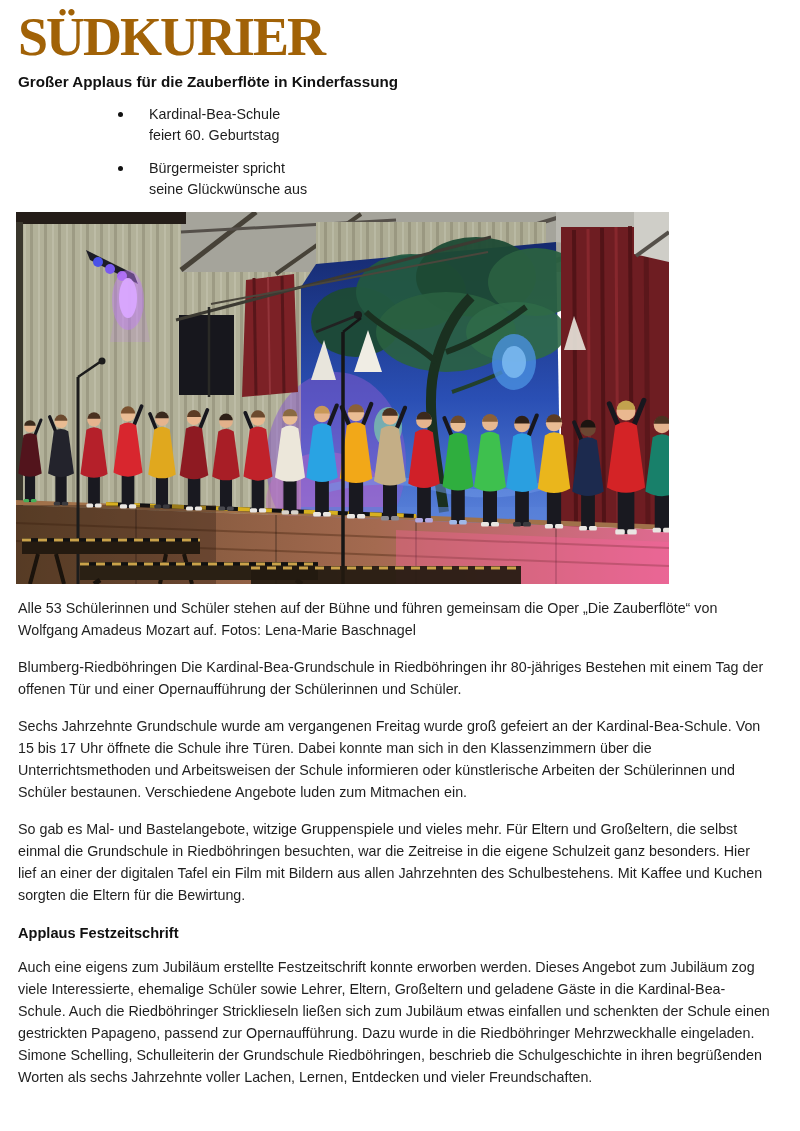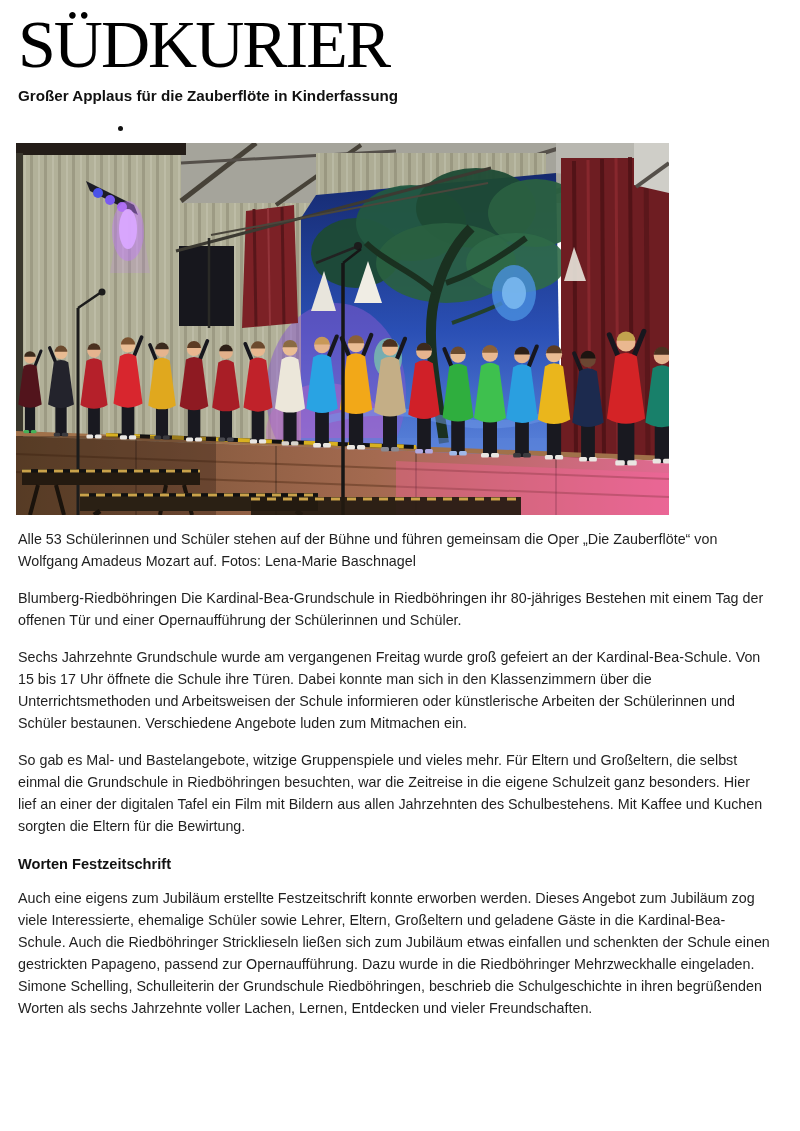--- a/index.html
+++ b/index.html
@@ -4,22 +4,22 @@
 <style>
   html,body{margin:0;padding:0;}
   body{
     width:800px;height:1131px;overflow:hidden;
     background:#ffffff;color:#1d1d1d;
     font-family:"Liberation Sans",sans-serif;
   }
   .page{padding:10px 30px 0 18px;}
   .masthead{
     font-family:"Liberation Serif",serif;
-    font-weight:normal;font-size:68px;line-height:1;
-    letter-spacing:-2px;color:#000000;
+    font-weight:bold;font-size:54px;line-height:1;
+    letter-spacing:-2px;color:#a16207;
     margin:0 0 9px 0;
   }
   .headline{font-size:15.2px;font-weight:700;margin:8px 0 14px 0;color:#111;}
   .bullets{list-style:none;margin:0 0 6px 100px;padding:0;}
   .bullet-item{display:flex;gap:26px;margin-bottom:12px;font-size:14.3px;line-height:21px;}
   .dot{flex:0 0 auto;width:5px;height:5px;border-radius:50%;background:#111;margin-top:8px;}
   figure.photo{margin:4px 0 13px -2px;width:653px;height:372px;line-height:0;}
   figure.photo svg{display:block;}
   .caption,.para{font-size:14.3px;line-height:22px;margin:0 0 15px 0;color:#1f1f1f;}
   .subheading{font-size:14.6px;font-weight:700;margin:19px 0 15px 0;color:#111;}
@@ -29,20 +29,25 @@
 
 <div class="page">
 
   <h1 class="masthead">SÜDKURIER</h1>
 
   <h2 class="headline">Großer Applaus für die Zauberflöte in Kinderfassung</h2>
 
   <ul class="bullets">
     <li class="bullet-item">
       <span class="dot"></span>
+      <span><span>Kardinal-Bea-Schule</span><br><span>feiert 60. Geburtstag</span></span>
+    </li>
+    <li class="bullet-item">
+      <span class="dot"></span>
+      <span><span>Bürgermeister spricht</span><br><span>seine Glückwünsche aus</span></span>
     </li>
   </ul>
 
   <figure class="photo">
     <svg width="653" height="372" viewBox="0 0 653 372" role="img">
       <defs>
         <linearGradient id="bgblue" x1="0" y1="0" x2="0" y2="1">
           <stop offset="0" stop-color="#15296e"></stop>
           <stop offset="0.55" stop-color="#2a4fb4"></stop>
           <stop offset="1" stop-color="#5b84dc"></stop>
@@ -305,17 +310,17 @@
       </g>
     </svg>
   </figure>
 
   <p class="caption">Alle 53 Schülerinnen und Schüler stehen auf der Bühne und führen gemeinsam die Oper „Die Zauberflöte“ von Wolfgang Amadeus Mozart auf. Fotos: Lena-Marie Baschnagel</p>
 
   <p class="para">Blumberg-Riedböhringen Die Kardinal-Bea-Grundschule in Riedböhringen ihr 80-jähriges Bestehen mit einem Tag der offenen Tür und einer Opernaufführung der Schülerinnen und Schüler.</p>
   <p class="para">Sechs Jahrzehnte Grundschule wurde am vergangenen Freitag wurde groß gefeiert an der Kardinal-Bea-Schule. Von 15 bis 17 Uhr öffnete die Schule ihre Türen. Dabei konnte man sich in den Klassenzimmern über die Unterrichtsmethoden und Arbeitsweisen der Schule informieren oder künstlerische Arbeiten der Schülerinnen und Schüler bestaunen. Verschiedene Angebote luden zum Mitmachen ein.</p>
   <p class="para">So gab es Mal- und Bastelangebote, witzige Gruppenspiele und vieles mehr. Für Eltern und Großeltern, die selbst einmal die Grundschule in Riedböhringen besuchten, war die Zeitreise in die eigene Schulzeit ganz besonders. Hier lief an einer der digitalen Tafel ein Film mit Bildern aus allen Jahrzehnten des Schulbestehens. Mit Kaffee und Kuchen sorgten die Eltern für die Bewirtung.</p>
 
-  <h3 class="subheading">Worten Festzeitschrift</h3>
+  <h3 class="subheading">Applaus Festzeitschrift</h3>
 
   <p class="para">Auch eine eigens zum Jubiläum erstellte Festzeitschrift konnte erworben werden. Dieses Angebot zum Jubiläum zog viele Interessierte, ehemalige Schüler sowie Lehrer, Eltern, Großeltern und geladene Gäste in die Kardinal-Bea-Schule. Auch die Riedböhringer Stricklieseln ließen sich zum Jubiläum etwas einfallen und schenkten der Schule einen gestrickten Papageno, passend zur Opernaufführung. Dazu wurde in die Riedböhringer Mehrzweckhalle eingeladen. Simone Schelling, Schulleiterin der Grundschule Riedböhringen, beschrieb die Schulgeschichte in ihren begrüßenden Worten als sechs Jahrzehnte voller Lachen, Lernen, Entdecken und vieler Freundschaften.</p>
 
 </div>
 
 </body></html>

